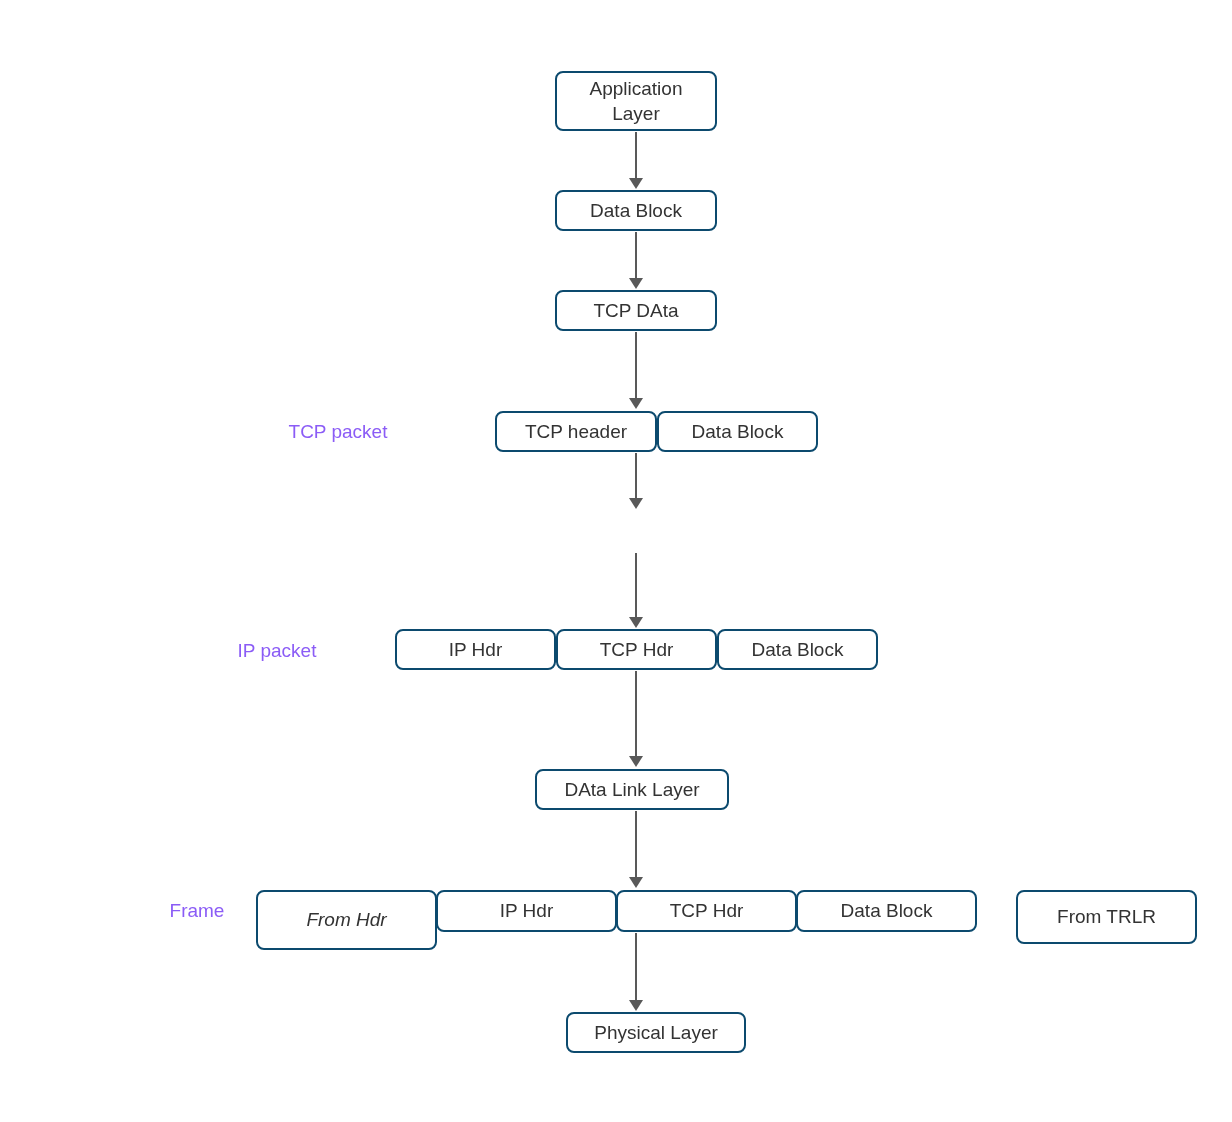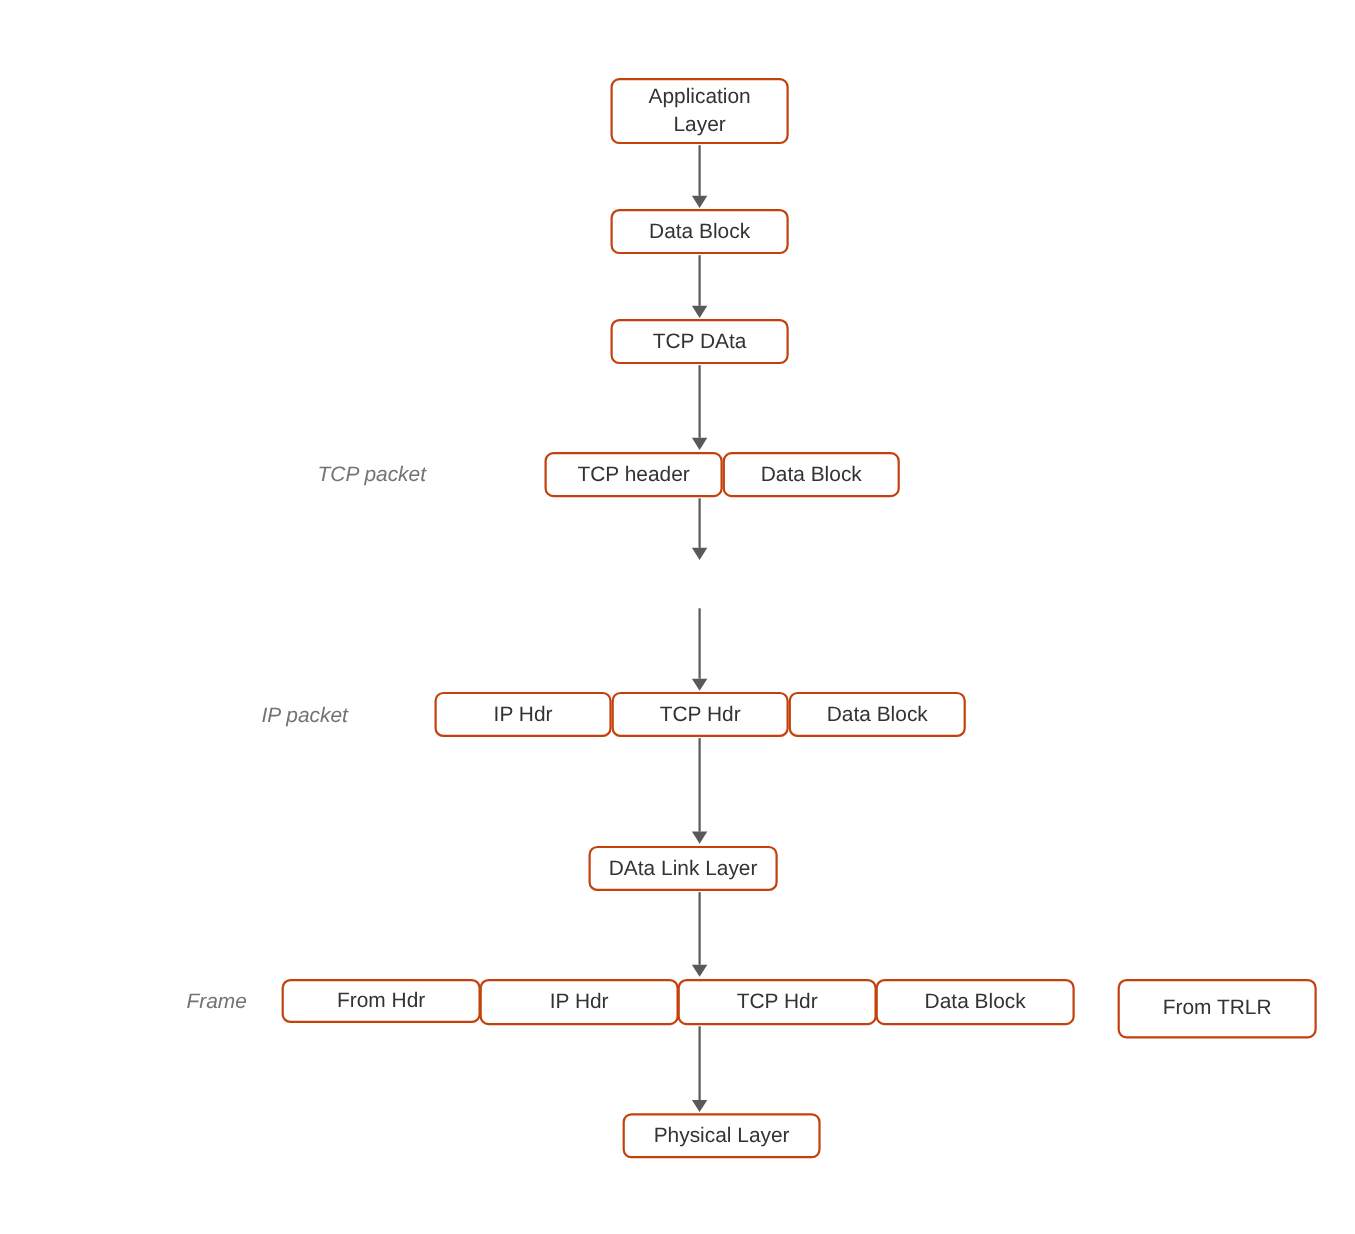--- a/index.html
+++ b/index.html
@@ -7,41 +7,40 @@
     position: relative;
     width: 1232px;
     height: 1122px;
     background: #ffffff;
     font-family: "Liberation Sans", sans-serif;
     overflow: hidden;
   }
   .node {
     position: absolute;
     box-sizing: border-box;
-    border: 2px solid #c2410c;
+    border: 2px solid #0c4a6e;
     border-radius: 8px;
     background: #ffffff;
     color: #333333;
     font-size: 19px;
     line-height: 1.32;
     display: flex;
     align-items: center;
     justify-content: center;
     text-align: center;
     padding: 2px 8px;
   }
   .row-label {
     position: absolute;
-    color: #737373;
+    color: #8b5cf6;
     font-size: 19px;
     display: flex;
     align-items: center;
     justify-content: center;
     text-align: center;
-    font-style: italic;
   }
   .arrow-line {
     position: absolute;
     width: 2px;
     background: #595959;
   }
   .arrow-head {
     position: absolute;
     width: 0;
     height: 0;
@@ -69,25 +68,25 @@
 
 
   <div class="row-label" style="left:197px; top:630px; width:160px; height:41px;">IP packet</div>
 
   <div class="node" style="left:395px; top:629px; width:161px; height:41px;">IP Hdr</div>
 
   <div class="node" style="left:556px; top:629px; width:161px; height:41px;">TCP Hdr</div>
 
   <div class="node" style="left:717px; top:629px; width:161px; height:41px;">Data Block</div>
 
-  <div class="node" style="left:535px; top:769px; width:172px; height:41px;">DAta Link Layer</div>
+  <div class="node" style="left:535px; top:769px; width:194px; height:41px;">DAta Link Layer</div>
 
   <div class="row-label" style="left:117px; top:890px; width:160px; height:42px;">Frame</div>
 
-  <div class="node" style="left:256px; top:890px; width:181px; height:40px;">From Hdr</div>
+  <div class="node" style="left:256px; top:890px; width:181px; height:60px;font-style:italic;">From Hdr</div>
 
   <div class="node" style="left:436px; top:890px; width:181px; height:42px;">IP Hdr</div>
 
   <div class="node" style="left:616px; top:890px; width:181px; height:42px;">TCP Hdr</div>
 
   <div class="node" style="left:796px; top:890px; width:181px; height:42px;">Data Block</div>
 
   <div class="node" style="left:984px; top:890px; width:181px; height:54px;margin-left:32px;">From TRLR</div>
 
   <div class="node" style="left:566px; top:1012px; width:180px; height:41px;">Physical Layer</div>

